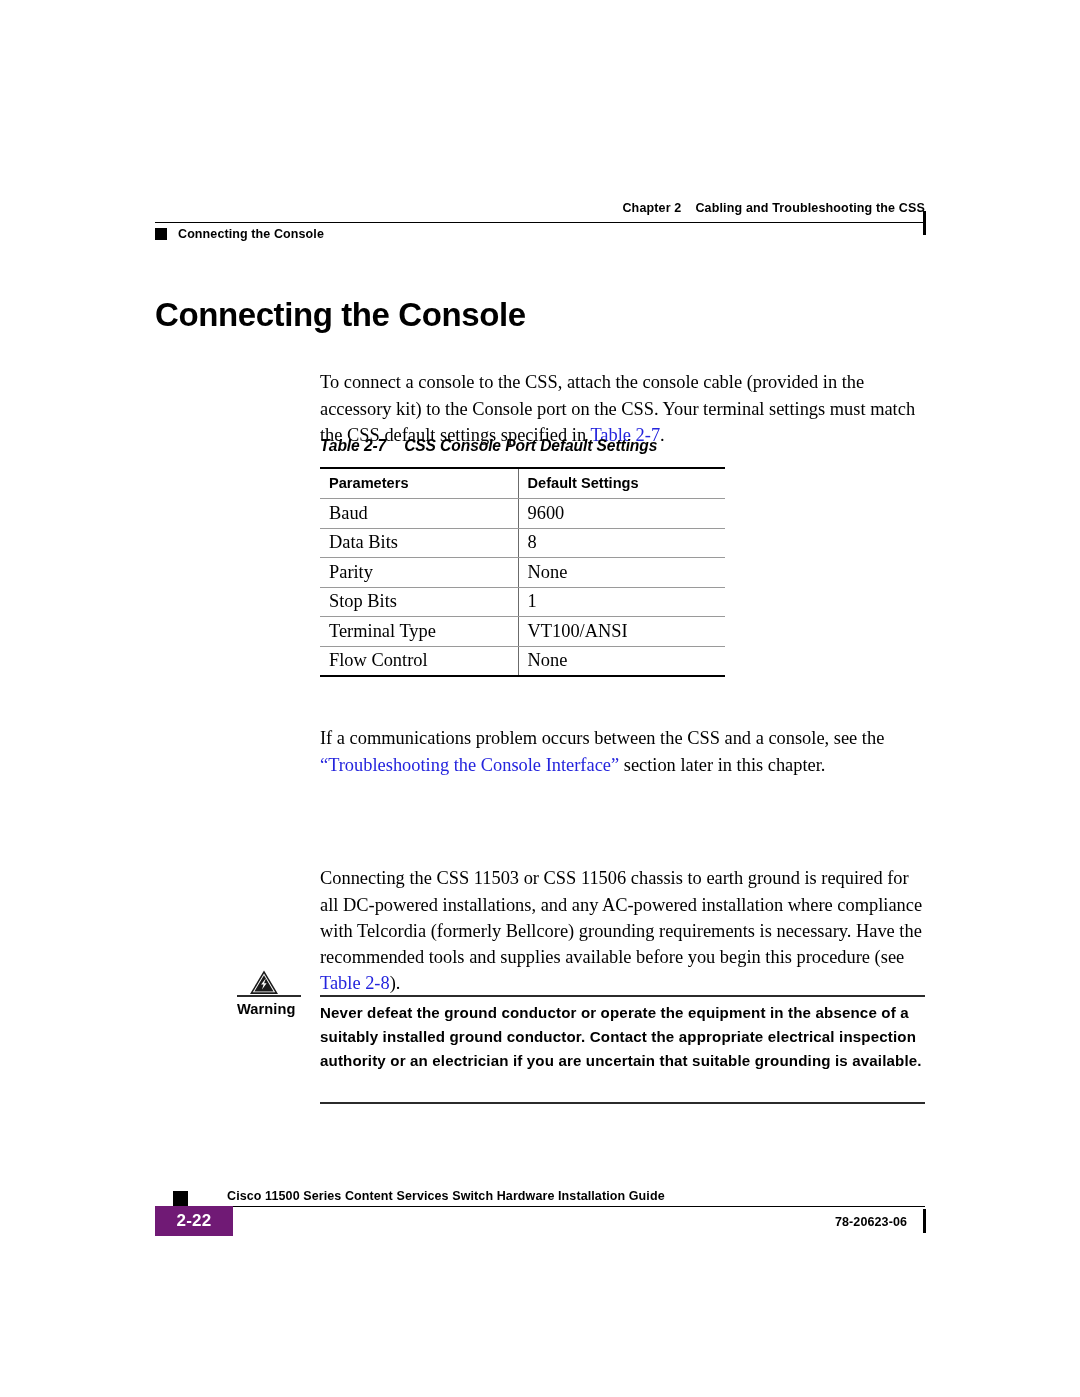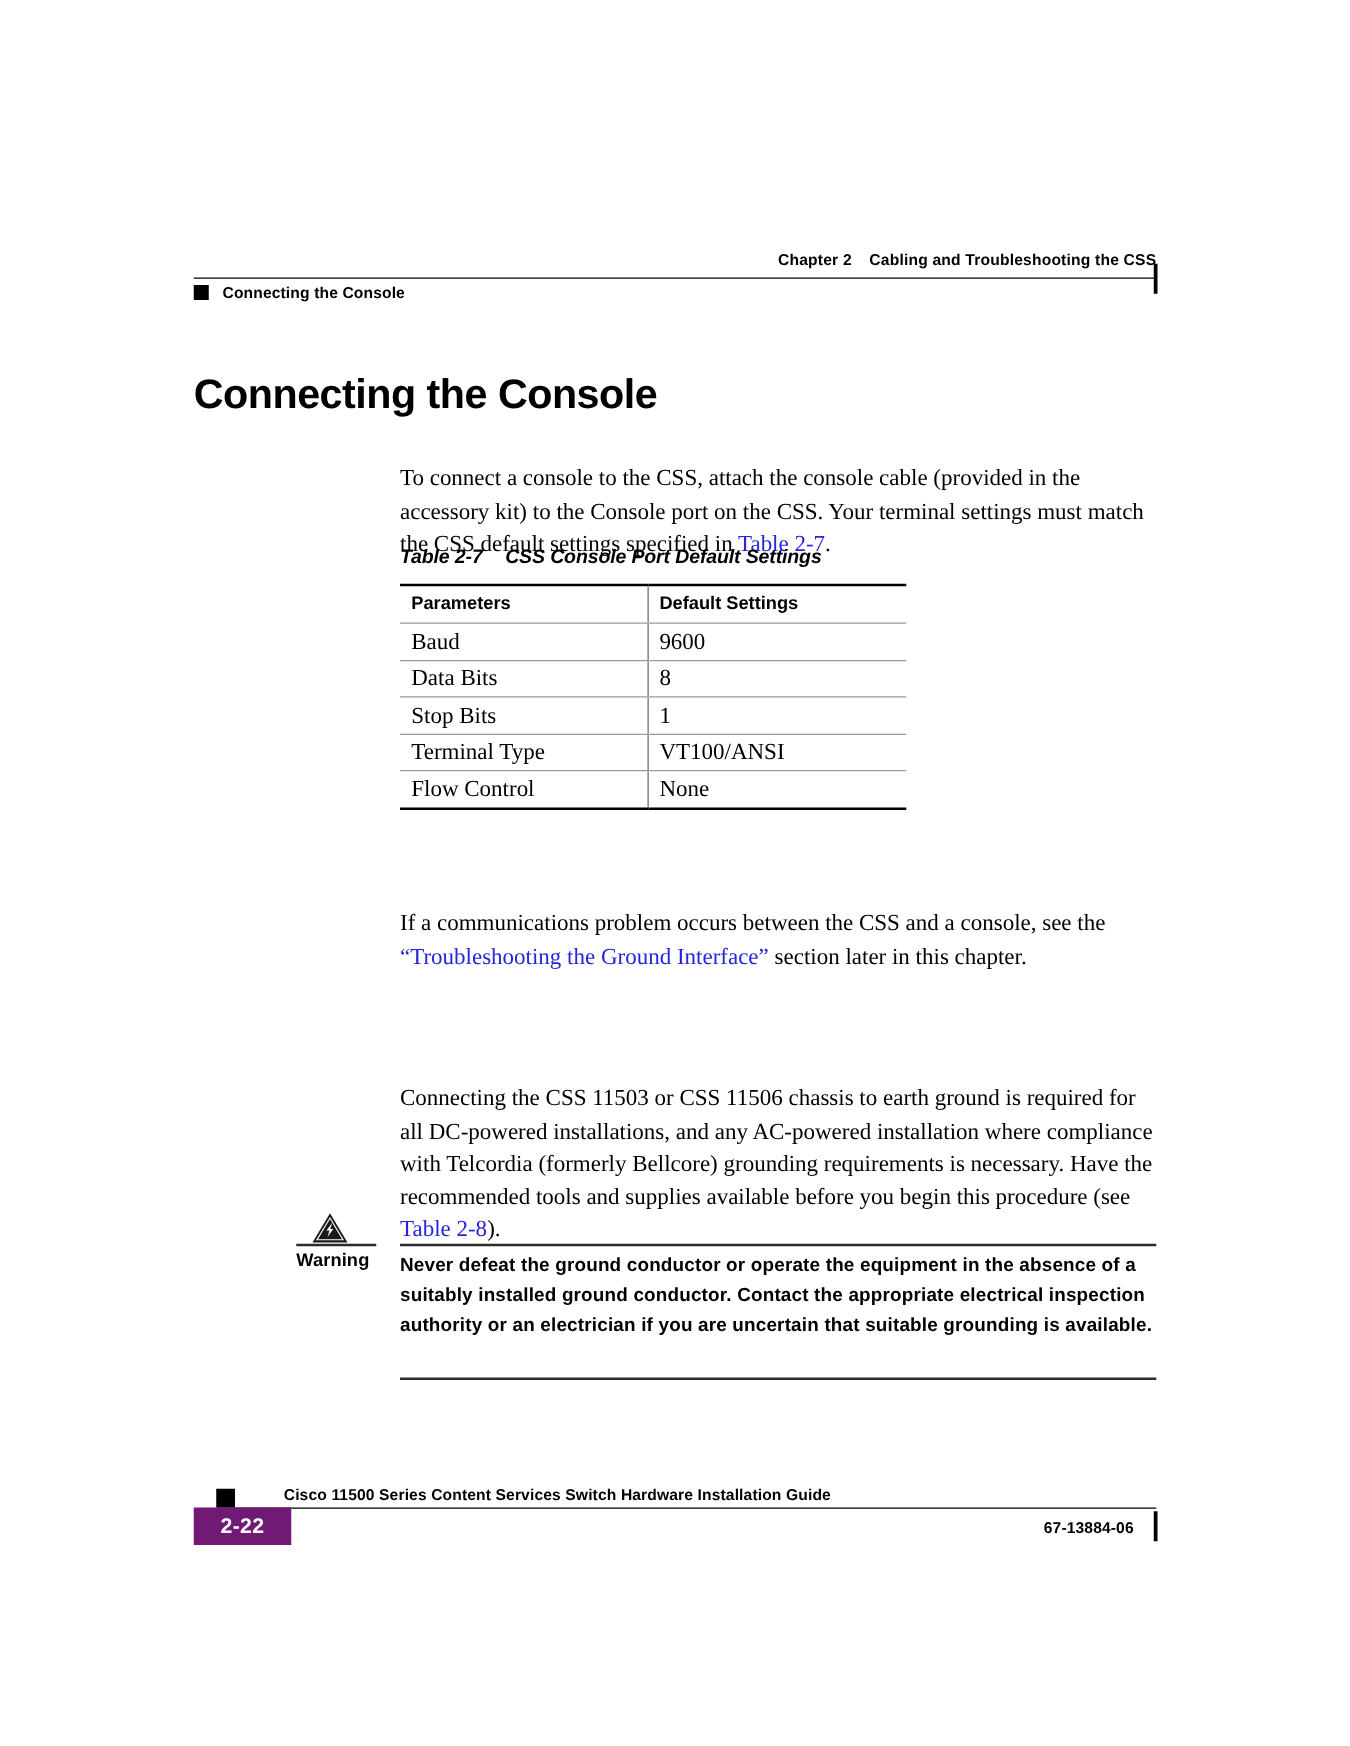--- a/index.html
+++ b/index.html
@@ -343,37 +343,41 @@
       <tbody>
         <tr>
           <td class="col-1">Baud</td>
           <td class="col-2">9600</td>
         </tr>
         <tr>
           <td class="col-1">Data Bits</td>
           <td class="col-2">8</td>
         </tr>
         <tr>
+          <td class="col-1">Parity</td>
+          <td class="col-2">None</td>
+        </tr>
+        <tr>
           <td class="col-1">Stop Bits</td>
           <td class="col-2">1</td>
         </tr>
         <tr>
           <td class="col-1">Terminal Type</td>
           <td class="col-2">VT100/ANSI</td>
         </tr>
         <tr>
           <td class="col-1">Flow Control</td>
           <td class="col-2">None</td>
         </tr>
       </tbody>
     </table>
   </div>
 
   <p class="body-col" id="para-xref">
-    <span>If a communications problem occurs between the CSS and a console, see the </span><span class="xref">“Troubleshooting the Ground Interface”</span><span> section later in this chapter.</span>
+    <span>If a communications problem occurs between the CSS and a console, see the </span><span class="xref">“Troubleshooting the Console Interface”</span><span> section later in this chapter.</span>
   </p>
 
 
   <p class="body-col" id="para-ground">
     <span>Connecting the CSS 11503 or CSS 11506 chassis to earth ground is required for all DC-powered installations, and any AC-powered installation where compliance with Telcordia (formerly Bellcore) grounding requirements is necessary. Have the recommended tools and supplies available before you begin this procedure (see </span><span class="xref">Table 2-8</span><span>).</span>
   </p>
 
   <div class="warning">
 
     <div class="warn-icon-wrap">
@@ -391,17 +395,17 @@
     <div class="warn-rule-top"></div>
     <div class="warn-text">Never defeat the ground conductor or operate the equipment in the absence of a suitably installed ground conductor. Contact the appropriate electrical inspection authority or an electrician if you are uncertain that suitable grounding is available.</div>
     <div class="warn-rule-bottom"></div>
   </div>
 
   <div class="footer">
     <div class="footer-bullet"></div>
     <div class="footer-title">Cisco 11500 Series Content Services Switch Hardware Installation Guide</div>
     <div class="footer-rule"></div>
     <div class="footer-pagebox">2-22</div>
-    <div class="footer-docnum">67-13884-06</div>
+    <div class="footer-docnum">78-20623-06</div>
     <div class="footer-edge-tick"></div>
   </div>
 
 </div>
 
 </body></html>

